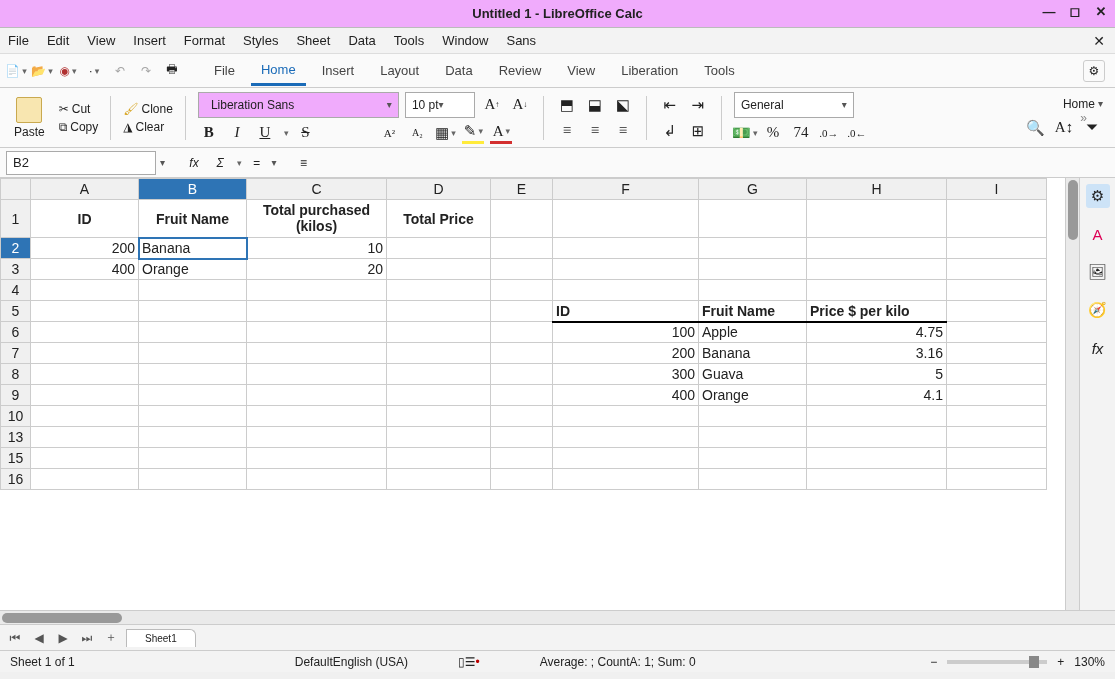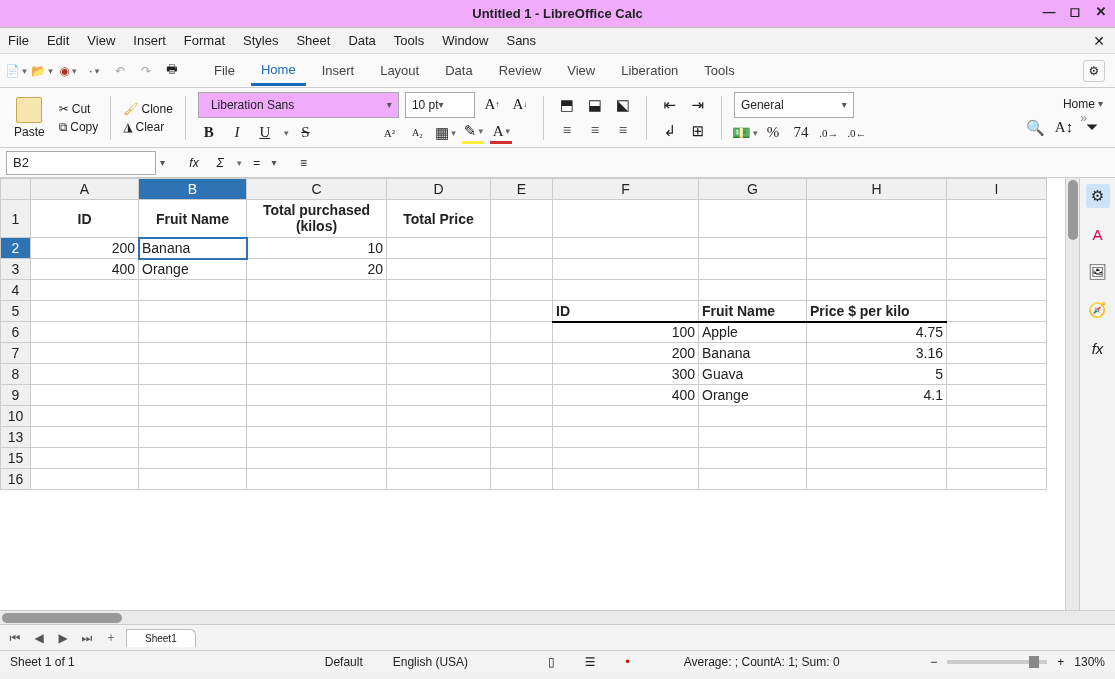--- a/index.html
+++ b/index.html
@@ -47,21 +47,21 @@
 td.cell { background: #fff; }
 td.cell.bold { font-weight: bold; text-align: center; }
 td.cell.right { text-align: right; }
 td.cell.selected { outline: 2px solid #2e74b5; outline-offset: -1px; }
 td.cell.bb { border-bottom: 2px solid #000; }
 .hscroll { height: 14px; background: #eaeaea; border-top: 1px solid #ccc; position: relative; }
 .hscroll .thumb { position: absolute; left: 2px; top: 2px; height: 10px; width: 120px; background: #999; border-radius: 5px; }
 .tabsheet { height: 26px; background: #f3f3f3; border-top: 1px solid #ccc; display: flex; align-items: center; padding: 0 6px; gap: 6px; }
 .tabsheet .nav-btn { width: 18px; text-align: center; cursor: pointer; color: #555; }
 .sheet-tab { background: #fff; border: 1px solid #bbb; border-bottom: none; padding: 3px 18px; font-size: 10px; border-radius: 0 6px 0 0; }
-.statusbar { height: 22px; background: #f3f3f3; border-top: 1px solid #ccc; display: flex; align-items: center; font-size: 12px; padding: 0 10px; gap: 30px; position: relative; }
+.statusbar { height: 22px; background: #f3f3f3; border-top: 1px solid #ccc; display: flex; align-items: center; font-size: 12px; padding: 0 10px; position: relative; }
 .statusbar .right-group { position: absolute; right: 10px; display: flex; align-items: center; gap: 10px; }
 .zoom-slider { width: 100px; height: 4px; background: #ccc; position: relative; }
 .zoom-slider .knob { position: absolute; right: 8px; top: -4px; width: 10px; height: 12px; background: #888; }
 .col-A { width: 108px; } .col-B { width: 108px; } .col-C { width: 140px; } .col-D { width: 104px; }
 .col-E { width: 62px; } .col-F { width: 146px; } .col-G { width: 108px; } .col-H { width: 140px; } .col-I { width: 100px; }
 tr.r1 td, tr.r1 th.rowhdr { height: 38px; }
 .vscroll { position: absolute; right: 0; top: 0; bottom: 0; width: 14px; background: #eaeaea; border-left: 1px solid #ccc; }
 .vscroll .thumb { position: absolute; top: 2px; left: 2px; width: 10px; height: 60px; background: #999; border-radius: 5px; }
 .caret { font-size: 10px; color: #555; }
 .dd { font-size: 9px; color: #666; margin-left: 2px; }
@@ -450,21 +450,21 @@
   <div class="sheet-tab">Sheet1</div>
 </div>
 
 <div class="statusbar">
   <span>Sheet 1 of 1</span>
   <span style="margin-left:220px">Default</span>
   <span>English (USA)</span>
   <span style="margin-left:50px">▯</span>
   <span>☰</span>
   <span style="color:#b00">•</span>
-  <span style="margin-left:24px">Average: ; CountA: 1; Sum: 0</span>
+  <span style="margin-left:60px">Average: ; CountA: 1; Sum: 0</span>
   <div class="right-group">
     <span>−</span>
     <div class="zoom-slider">
         <div class="knob"></div>
       </div>
     <span>+</span>
     <span>130%</span>
   </div>
 </div>
 

